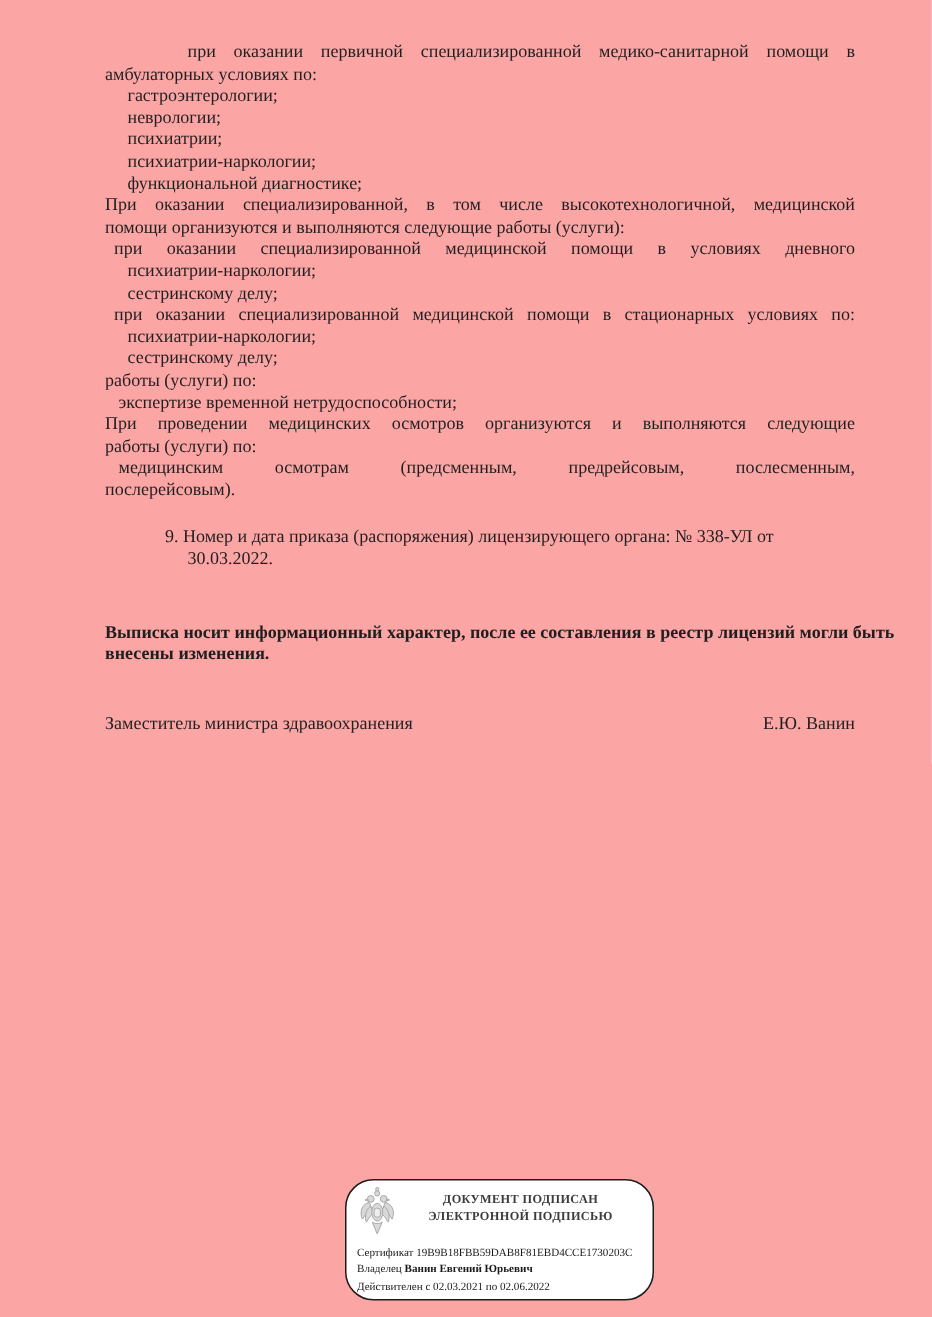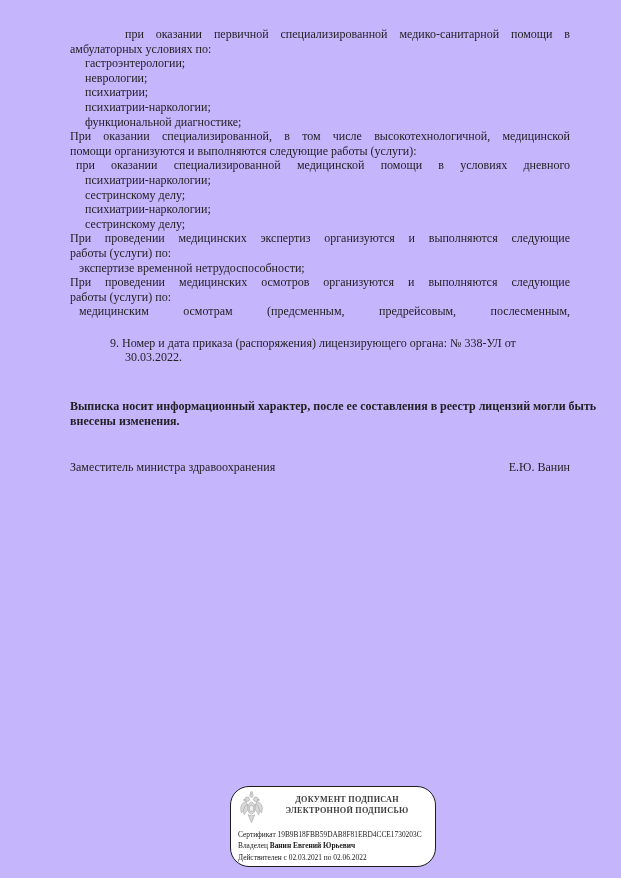--- a/index.html
+++ b/index.html
@@ -1,21 +1,21 @@
 <!DOCTYPE html>
 <html lang="ru"><head>
 <meta charset="utf-8">
 <style>
   html,body{margin:0;padding:0;}
   body{
     width:621px;height:878px;background:#ffffff;
     font-family:"Liberation Serif","DejaVu Serif",serif;
     color:#1f1f1f;
   }
-  .page{position:relative;width:621px;height:878px;background:#c4b5fd;overflow:hidden;}
+  .page{position:relative;width:621px;height:878px;background:#fca5a5;overflow:hidden;}
 
   
   .textblock{
     position:absolute;left:70px;top:27px;width:500px;
     font-size:12px;line-height:14.6px;
   }
   .line{min-height:14.6px;white-space:nowrap;}
   .jl{white-space:normal;text-align:justify;text-align-last:justify;}
   .indF{padding-left:55px;}
   .indSub{padding-left:6px;}
@@ -58,28 +58,29 @@
     <div class="line indItem">гастроэнтерологии;</div>
     <div class="line indItem">неврологии;</div>
     <div class="line indItem">психиатрии;</div>
     <div class="line indItem">психиатрии-наркологии;</div>
     <div class="line indItem">функциональной диагностике;</div>
     <div class="line jl">При оказании специализированной, в том числе высокотехнологичной, медицинской</div>
     <div class="line">помощи организуются и выполняются следующие работы (услуги):</div>
     <div class="line jl indSub">при оказании специализированной медицинской помощи в условиях дневного</div>
     <div class="line indItem">психиатрии-наркологии;</div>
     <div class="line indItem">сестринскому делу;</div>
+    <div class="line jl indSub">при оказании специализированной медицинской помощи в стационарных условиях по:</div>
     <div class="line indItem">психиатрии-наркологии;</div>
     <div class="line indItem">сестринскому делу;</div>
-    <div class="line jl">При проведении медицинских экспертиз организуются и выполняются следующие</div>
     <div class="line">работы (услуги) по:</div>
     <div class="line indItem2">экспертизе временной нетрудоспособности;</div>
     <div class="line jl">При проведении медицинских осмотров организуются и выполняются следующие</div>
     <div class="line">работы (услуги) по:</div>
     <div class="line jl indItem2">медицинским осмотрам (предсменным, предрейсовым, послесменным,</div>
+    <div class="line">послерейсовым).</div>
 
     <div class="item9">
       <div class="line l1">9. Номер и дата приказа (распоряжения) лицензирующего органа: № 338-УЛ от</div>
       <div class="line l2">30.03.2022.</div>
     </div>
 
     <div class="note">
       <div class="line">Выписка носит информационный характер, после ее составления в реестр лицензий могли быть</div>
       <div class="line">внесены изменения.</div>
     </div>

